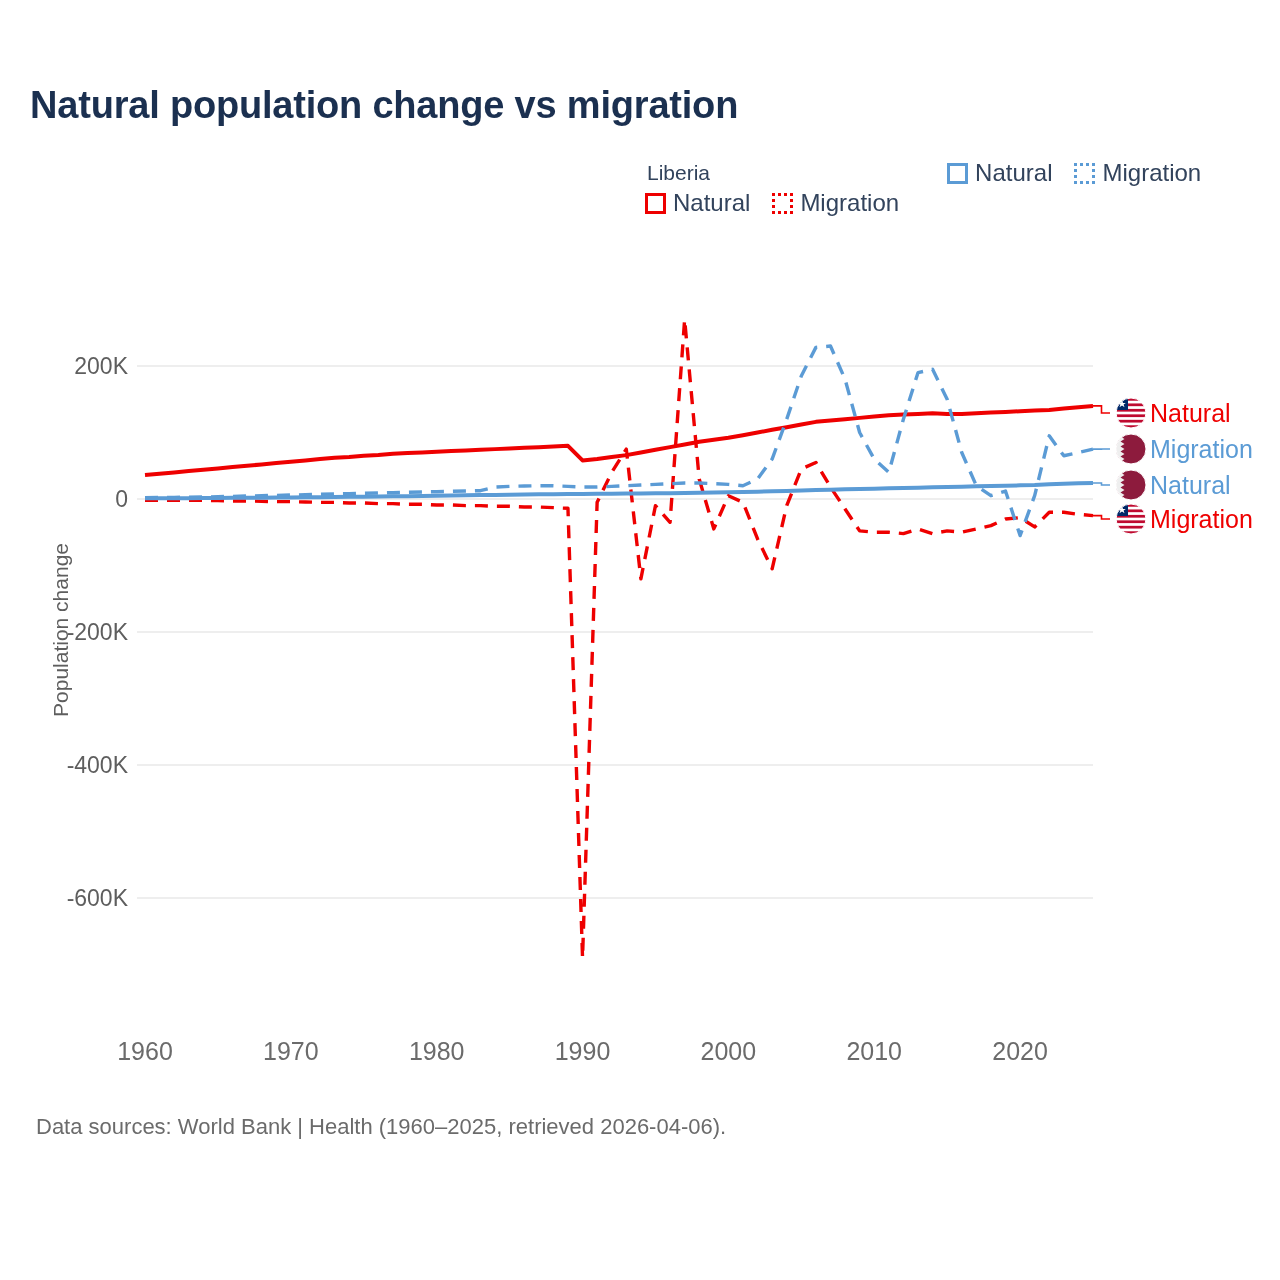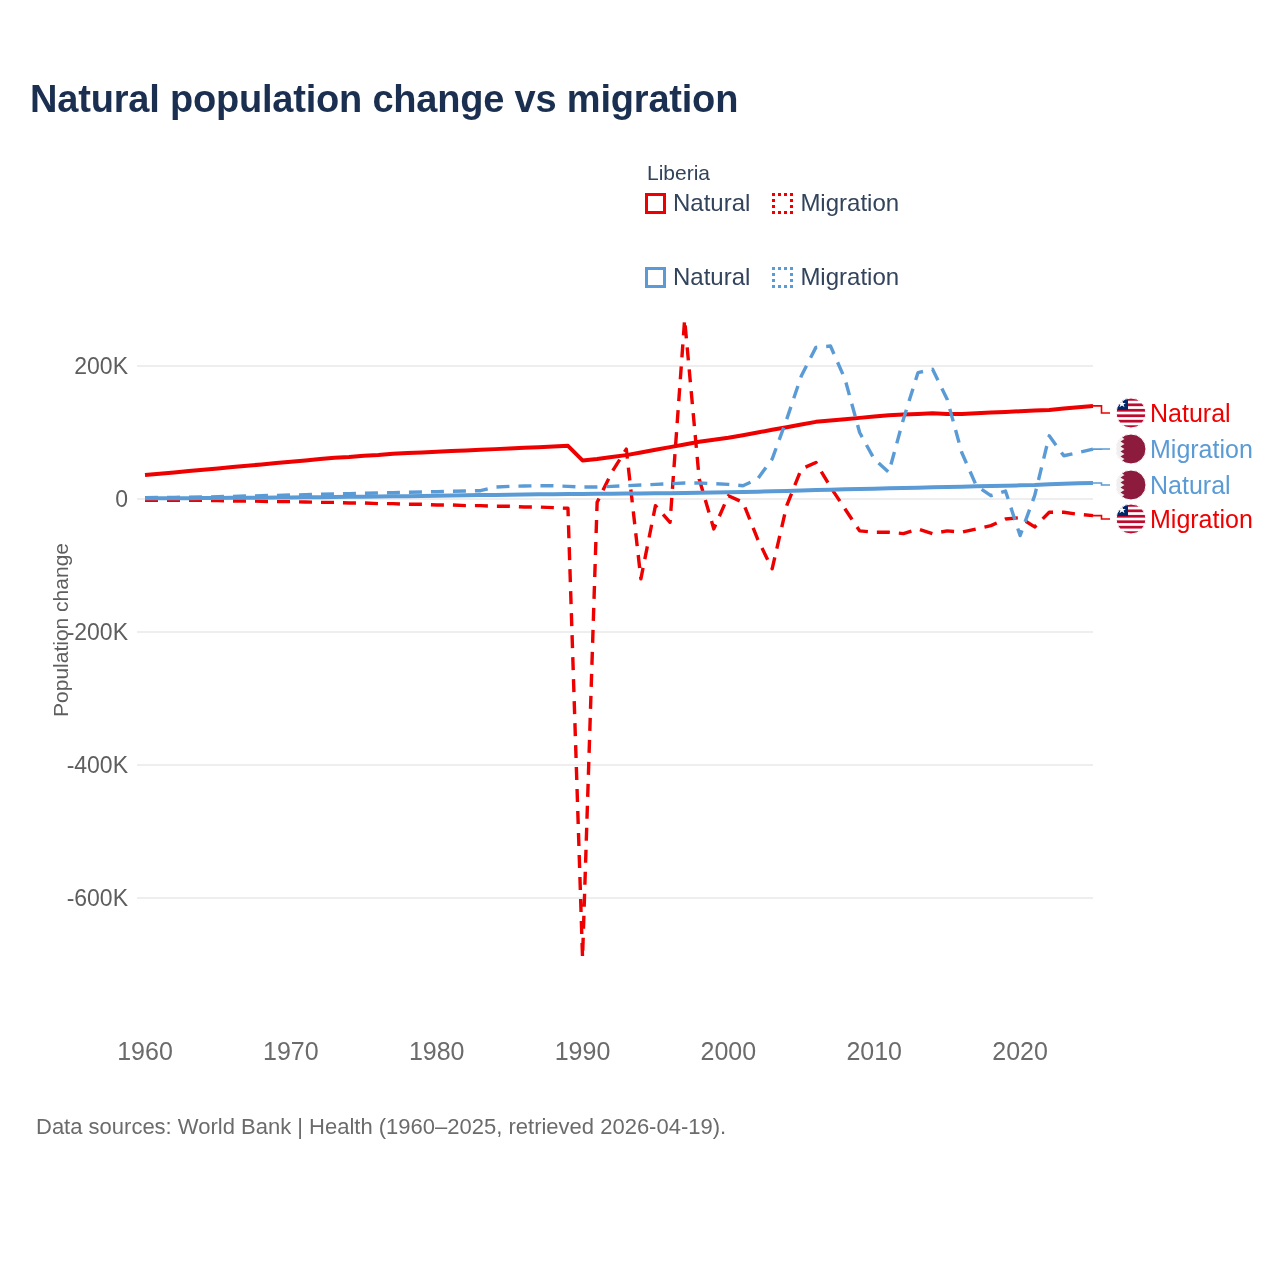--- a/index.html
+++ b/index.html
@@ -7,29 +7,29 @@
     width:1280px;height:1280px;
     background:#ffffff;
     font-family:"Liberation Sans", sans-serif;
     color:#1b3050;
     overflow:hidden;
     position:relative;
   }
   .page{position:absolute;inset:0;}
 
   .chart-title{
-    position:absolute;left:30px;top:78px;
+    position:absolute;left:30px;top:84px;
     font-size:38px;font-weight:bold;letter-spacing:-0.2px;
     color:#1b3050;white-space:nowrap;text-align:right;
   }
 
   
   .legend{
     position:absolute;left:645px;top:160px;
-    display:flex;flex-direction:column;gap:48px;
+    display:flex;flex-direction:row;gap:48px;
   }
   .legend-group{display:flex;flex-direction:column;gap:4px;}
   .legend-group-title{
     font-size:21px;color:#32435c;line-height:26px;padding-left:2px;
   }
   .legend-items{display:flex;flex-direction:row;gap:22px;align-items:center;}
   .legend-item{display:flex;flex-direction:row;align-items:center;gap:7px;}
   .legend-swatch{
     width:21px;height:21px;box-sizing:border-box;background:transparent;
   }
@@ -174,16 +174,16 @@
           <circle cx="1131" cy="485" r="15" fill="none" stroke="#ffffff" stroke-width="1"></circle>
           <text x="1150" y="494" class="end-label-text" fill="#5b9bd5">Natural</text>
           <use href="#flag-liberia" x="0" y="0" transform="translate(1131,519)" clip-path="url(#lbr-clip)"></use>
           <circle cx="1131" cy="519" r="15" fill="none" stroke="#ffffff" stroke-width="1"></circle>
           <text x="1150" y="528" class="end-label-text" fill="#ee0000">Migration</text>
         </g>
     </svg>
   </div>
 
   <div class="footer">
-    <div>Data sources: World Bank | Health (1960–2025, retrieved 2026-04-19).</div>
+    <div>Data sources: World Bank | Health (1960–2025, retrieved 2026-04-06).</div>
   </div>
 
 </div>
 
 </body></html>

